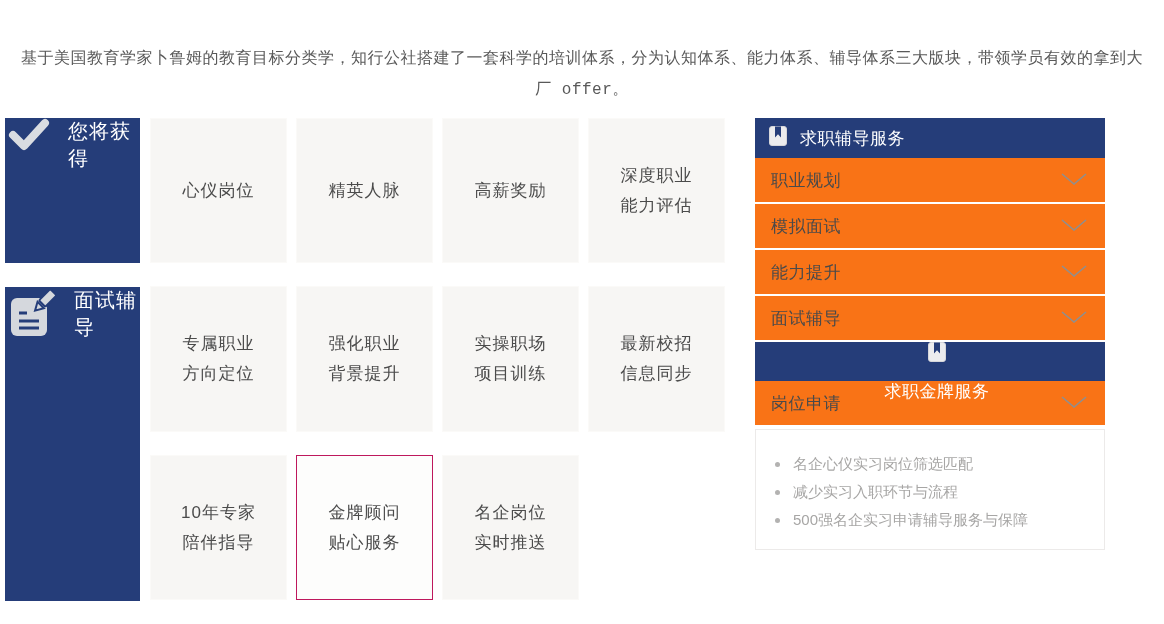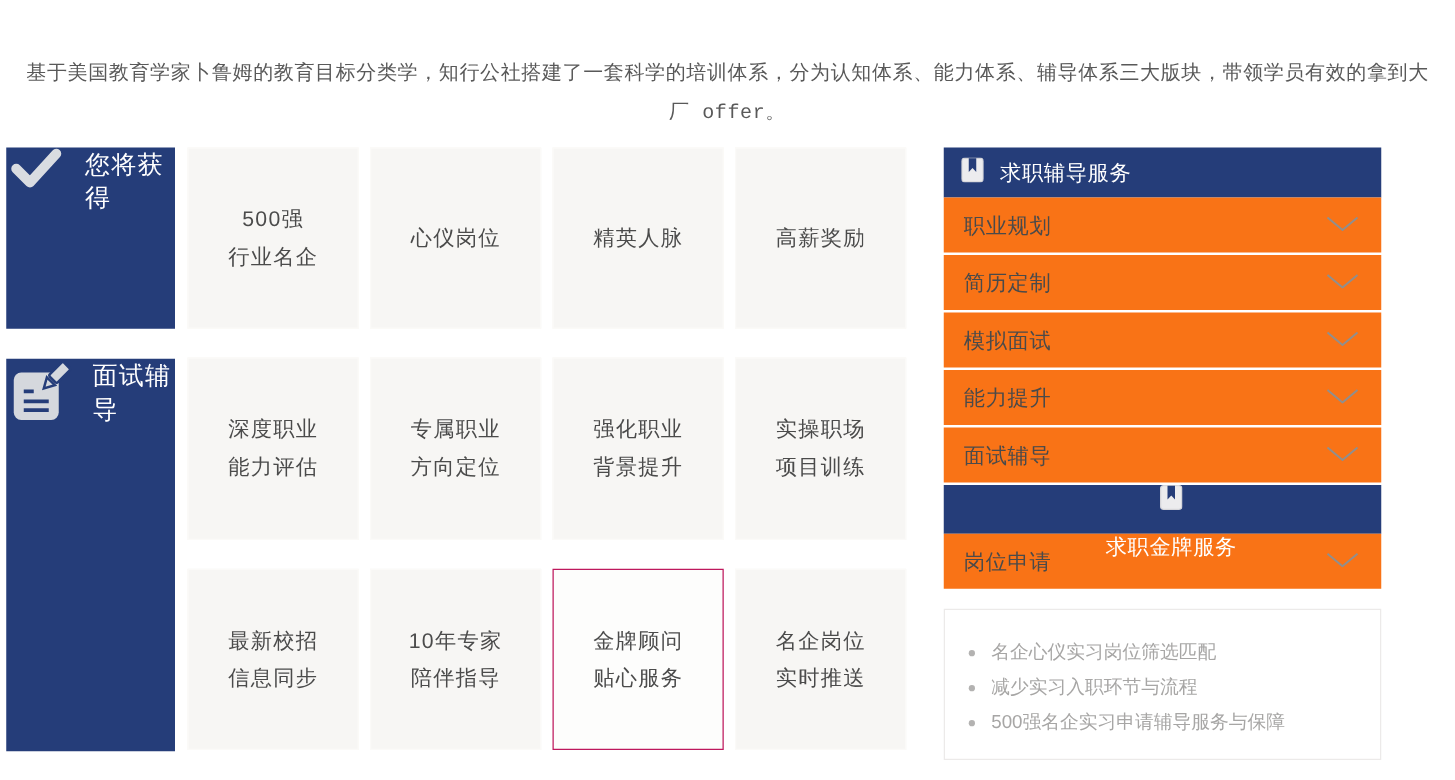--- a/index.html
+++ b/index.html
@@ -46,21 +46,21 @@
     font-size:17px; box-sizing:border-box; letter-spacing:0.5px;
   }
   .panel-header.second { height:39px;flex-direction:column; }
   .panel-item {
     height:44px; margin-bottom:2px; background:#f97316;
     display:flex; align-items:center; justify-content:space-between;
     padding:0 18px 0 16px; font-size:17px; color:#4a4a4a;
     cursor:pointer; letter-spacing:0.5px;
   }
   .bullet-box {
-    margin-top:16px; box-sizing:border-box; height:121px;
+    margin-top:4px; box-sizing:border-box; height:121px;
     background:#ffffff; border:1px solid #eceae9;
     padding:20px 10px 0 19px;
   }
   .bullet {
     display:flex; align-items:center; gap:13px;
     font-size:15px; color:#a7a6a5; line-height:28px;
   }
   .dot { width:5px; height:5px; border-radius:50%; background:#b3b2b1; flex:none; }
   .chev { flex:none; }
 </style>
@@ -89,24 +89,20 @@
         <rect x="37" y="2" width="9" height="16" rx="1.5" fill="#d5d8dd" stroke="#253d79" stroke-width="2"></rect>
         <polygon points="37,20 46,20 41.5,28" fill="#d5d8dd" stroke="#253d79" stroke-width="2"></polygon>
       </g>
     </svg>
   </span>
   <span class="label">面试辅导</span>
 </div>
 
 <div class="cards">
   <div class="card">
-    <span>500强</span>
-      <span>行业名企</span>
-  </div>
-  <div class="card">
     <span>心仪岗位</span>
   </div>
   <div class="card">
     <span>精英人脉</span>
   </div>
   <div class="card">
     <span>高薪奖励</span>
   </div>
   <div class="card">
     <span>深度职业</span>
@@ -149,28 +145,20 @@
       <svg width="18" height="20" viewBox="0 0 18 20">
         <rect x="0.5" y="0.5" width="17" height="19" rx="2.5" fill="#ececee" stroke="#d6d6da"></rect>
         <path d="M6 0.5 h6 v11 l-3 -3.2 l-3 3.2 z" fill="#253d79"></path>
       </svg>
     </span>
     <span>求职辅导服务</span>
   </div>
 
   <div class="panel-item">
     <span>职业规划</span>
-    <span class="chev">
-      <svg width="26" height="12" viewBox="0 0 26 12">
-          <path d="M1 1 L13 11 L25 1" fill="none" stroke="#8f8f8f" stroke-width="1.6"></path>
-        </svg>
-    </span>
-  </div>
-  <div class="panel-item">
-    <span>简历定制</span>
     <span class="chev">
       <svg width="26" height="12" viewBox="0 0 26 12">
           <path d="M1 1 L13 11 L25 1" fill="none" stroke="#8f8f8f" stroke-width="1.6"></path>
         </svg>
     </span>
   </div>
   <div class="panel-item">
     <span>模拟面试</span>
     <span class="chev">
       <svg width="26" height="12" viewBox="0 0 26 12">

